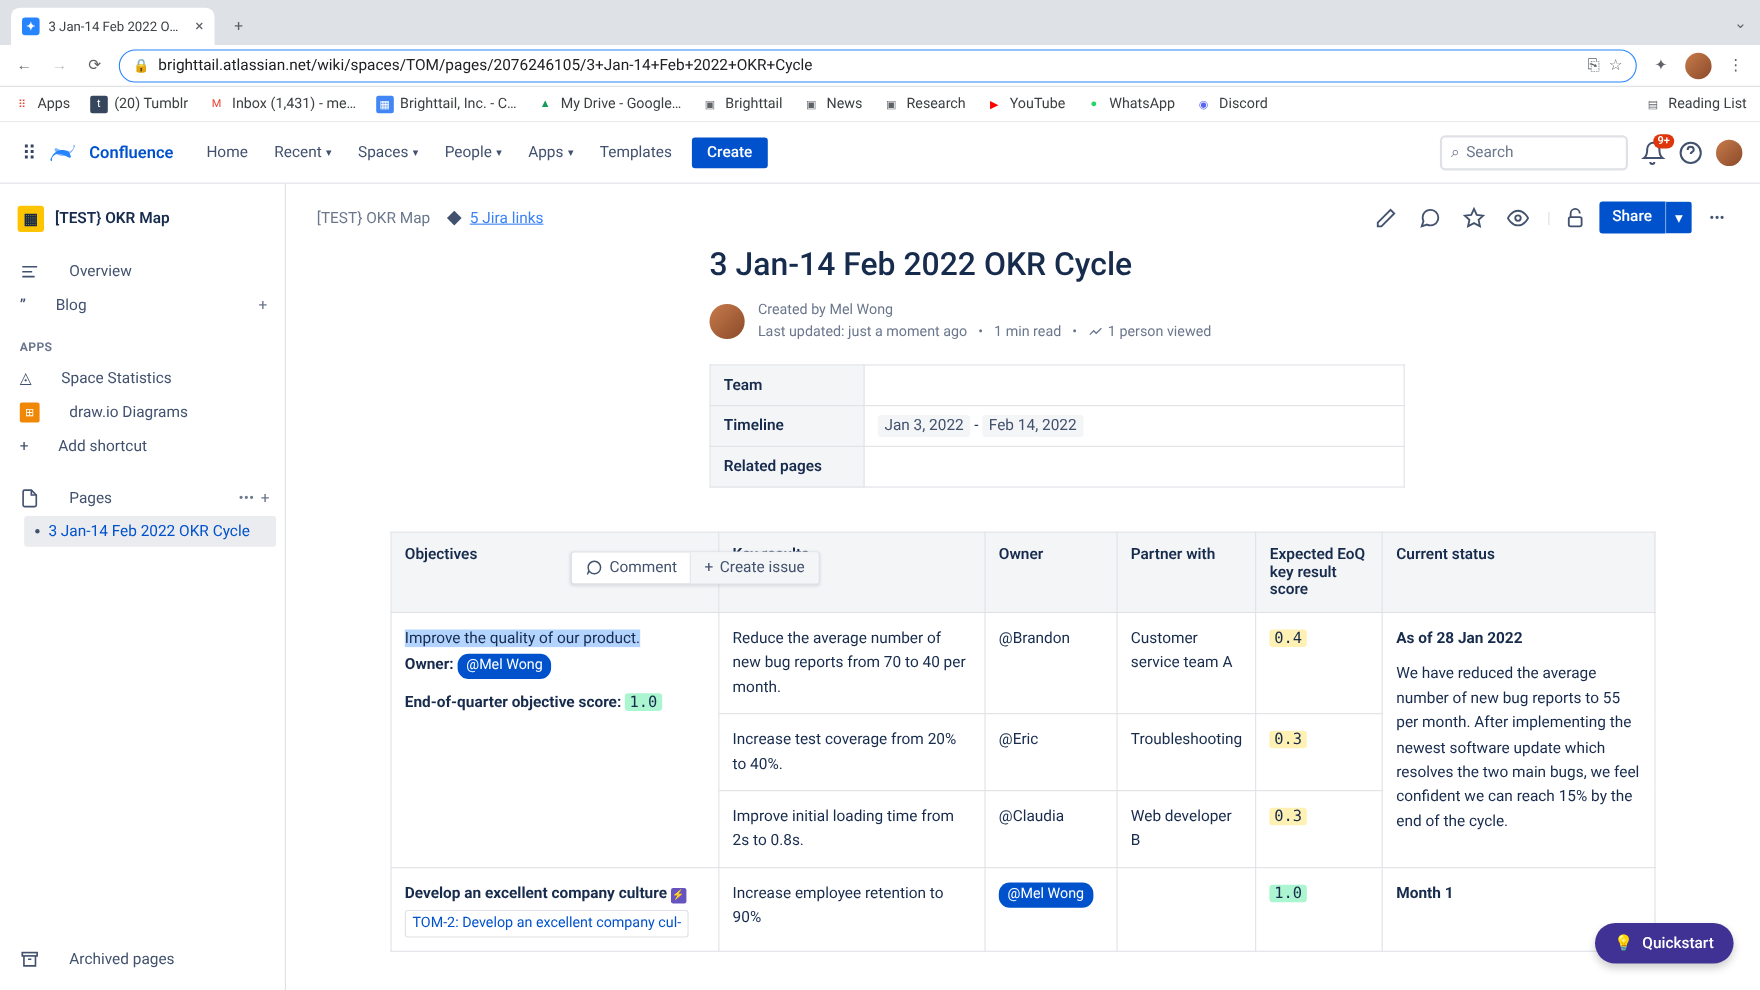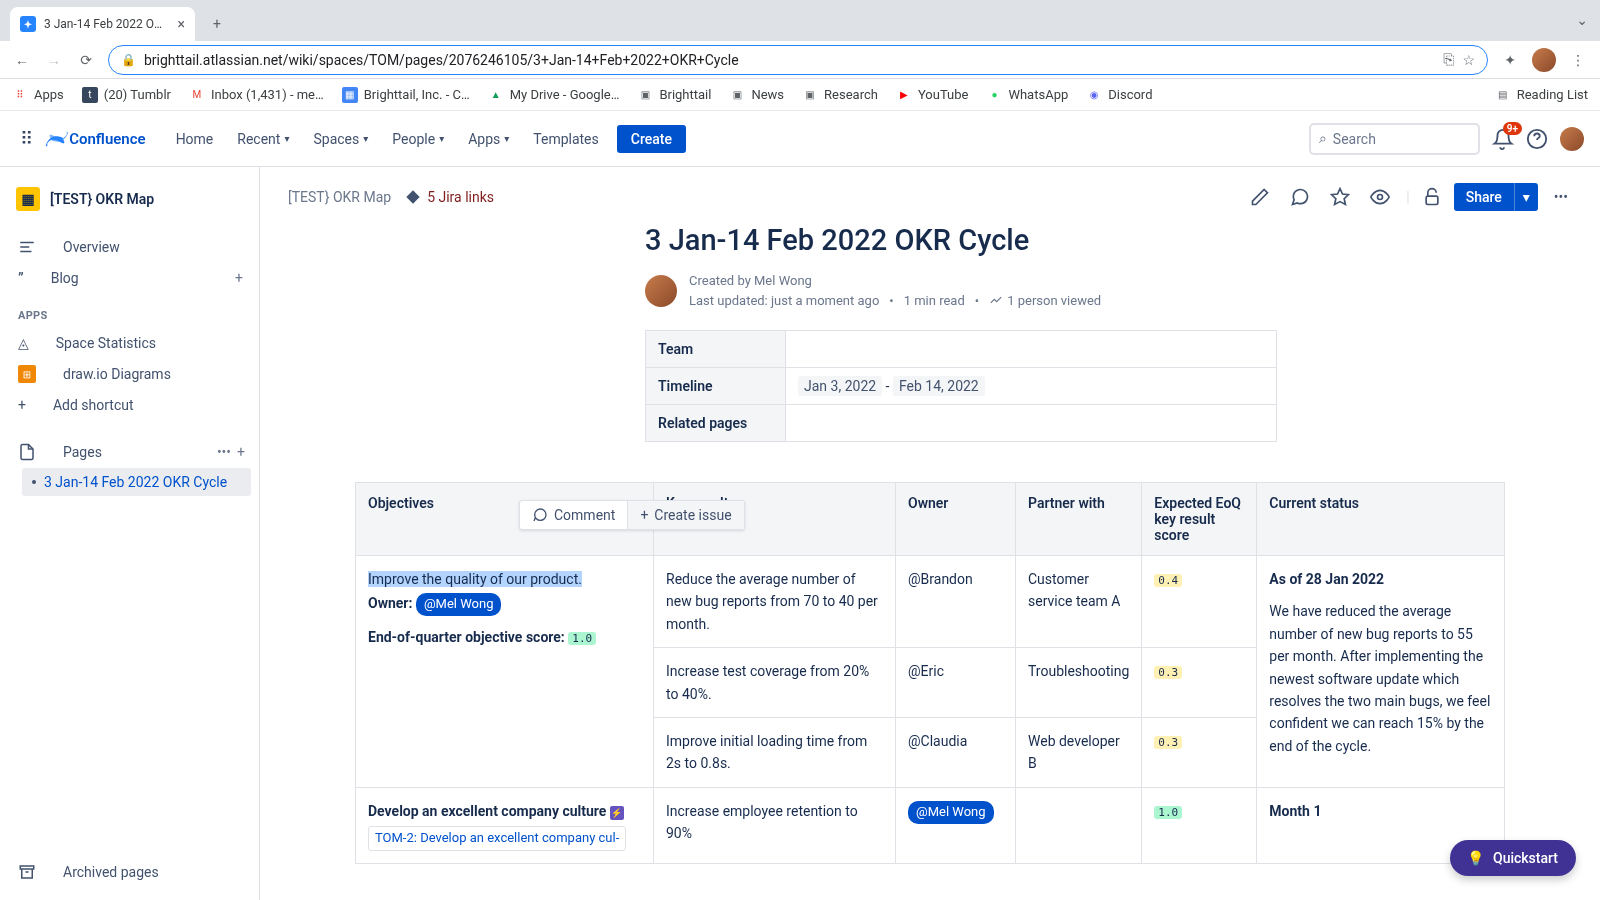--- a/index.html
+++ b/index.html
@@ -21,21 +21,21 @@
 .bookmarks { height:32px; background:#fff; display:flex; align-items:center; padding:0 12px; gap:18px; font-size:13px; color:#3c4043; border-bottom:1px solid #e8eaed;}
 .bm-item { display:flex; align-items:center; gap:6px; cursor:pointer; white-space:nowrap;}
 .bm-right{margin-left:auto;}
 .fav16{width:16px;height:16px;border-radius:2px;display:inline-flex;align-items:center;justify-content:center;font-size:10px;}
 .fav-apps{color:#EA4335;}
 .fav-folder{color:#5f6368;}
 
 
 .app-header { height:56px; border-bottom:1px solid #dfe1e6; display:flex; align-items:center; padding:0 16px; gap:8px;}
 .app-switcher{color:#344563;font-size:18px;cursor:pointer;padding:4px;}
-.conf-logo{display:flex;align-items:center;gap:0;color:#0052CC;font-weight:600;font-size:15px;margin-right:12px;}
+.conf-logo{display:flex;align-items:center;gap:12px;color:#0052CC;font-weight:600;font-size:15px;margin-right:12px;}
 .conf-mark{width:24px;height:24px;color:#2684FF;}
 .nav-links{display:flex;gap:4px;}
 .nav-link{padding:6px 10px;color:#42526E;border-radius:3px;cursor:pointer;display:flex;align-items:center;gap:4px;}
 .nav-link .chev{font-size:10px;}
 .btn-create{background:#0052CC;color:#fff;padding:6px 14px;border-radius:3px;font-weight:500;cursor:pointer;}
 .hdr-right{margin-left:auto;display:flex;align-items:center;gap:12px;}
 .search-box{width:171px;height:32px;border:2px solid #dfe1e6;border-radius:5px;display:flex;align-items:center;padding:0 8px;gap:6px;color:#6B778C;}
 .hdr-icon{color:#42526E;cursor:pointer;position:relative;}
 .notif-badge{position:absolute;top:-6px;right:-8px;background:#DE350B;color:#fff;font-size:10px;padding:1px 4px;border-radius:8px;font-weight:600;}
 .avatar{width:24px;height:24px;border-radius:50%;background:linear-gradient(135deg,#c77b4a,#8b4a2b);}
@@ -52,21 +52,21 @@
 .tree-item{display:flex;align-items:center;gap:8px;padding:6px 10px;color:#42526E;border-radius:3px;cursor:pointer;position:relative;}
 .tree-item.active{background:#ebecf0;color:#0052CC;}
 .tree-bullet{width:4px;height:4px;background:#42526E;border-radius:50%;}
 .tree-actions{position:absolute;right:6px;display:flex;gap:6px;color:#6B778C;}
 .sb-bottom{position:absolute;bottom:12px;left:8px;right:8px;}
 
 
 .content{flex:1;overflow-y:auto;padding:16px 28px 40px;}
 .breadcrumb-row{display:flex;align-items:center;justify-content:space-between;margin-bottom:12px;color:#6B778C;}
 .bc-left{display:flex;align-items:center;gap:14px;}
-.jira-link{display:flex;align-items:center;gap:6px;color:#7f1d1d;cursor:pointer;}
+.jira-link{display:flex;align-items:center;gap:6px;color:#3b82f6;cursor:pointer;text-decoration:underline;}
 .pg-actions{display:flex;align-items:center;gap:12px;color:#42526E;text-align:right;}
 .pg-icon{cursor:pointer;padding:4px;}
 .btn-share{background:#0052CC;color:#fff;padding:6px 12px;border-radius:3px 0 0 3px;font-weight:500;cursor:pointer;}
 .btn-share-drop{background:#0052CC;color:#fff;padding:6px 8px;border-radius:0 3px 3px 0;border-left:1px solid rgba(255,255,255,.3);cursor:pointer;}
 .restrict-icon{cursor:pointer;}
 
 .page-main{max-width:1150px;margin:0 auto;}
 .page-title{font-size:29px;font-weight:500;color:#172B4D;margin:10px 0 14px 290px;}
 .byline{display:flex;align-items:center;gap:12px;margin-left:290px;margin-bottom:20px;}
 .byline-avatar{width:32px;height:32px;border-radius:50%;background:linear-gradient(135deg,#c77b4a,#8b4a2b);}
@@ -81,21 +81,21 @@
 .okr-wrap{position:relative;}
 .okr-table{width:100%;border:1px solid #dfe1e6;border-collapse:collapse;}
 .okr-table th{background:#f4f5f7;text-align:left;padding:12px;font-weight:600;border:1px solid #dfe1e6;vertical-align:top;}
 .okr-table td{padding:12px;border:1px solid #dfe1e6;vertical-align:top;line-height:1.6;}
 .col-obj{width:298px;}
 .col-kr{width:242px;}
 .col-own{width:120px;}
 .col-part{width:120px;}
 .col-score{width:115px;}
 .mention{background:#0052CC;color:#fff;padding:1px 8px;border-radius:10px;font-size:13px;display:inline-block;}
-.score-chip{background:#fff0b3;color:#172B4D;padding:0 4px;border-radius:3px;font-size:11px;font-family:monospace;}
+.score-chip{background:#fff0b3;color:#172B4D;padding:0 4px;border-radius:3px;font-size:14px;font-family:monospace;}
 .score-chip.g{background:#abf5d1;}
 .sel-text{background:#b3d4ff;}
 .jira-issue{display:inline-flex;align-items:center;gap:4px;background:#fff;border:1px solid #dfe1e6;border-radius:3px;padding:1px 6px;font-size:13px;color:#0052CC;}
 .jira-sq{width:14px;height:14px;background:#6554C0;border-radius:2px;display:inline-flex;align-items:center;justify-content:center;color:#fff;font-size:9px;}
 
 .float-actions{position:absolute;top:18px;left:164px;display:flex;gap:0;background:#fff;border:1px solid #dfe1e6;border-radius:3px;box-shadow:0 1px 3px rgba(9,30,66,.13);}
 .fa-btn{display:flex;align-items:center;gap:6px;padding:6px 12px;color:#42526E;cursor:pointer;border-right:1px solid #dfe1e6;}
 .fa-btn:last-child{border-right:none;background:#f4f5f7;}
 
 .quickstart{position:fixed;bottom:24px;right:24px;background:#403294;color:#fff;padding:10px 18px;border-radius:20px;display:flex;align-items:center;gap:8px;font-weight:500;cursor:pointer;box-shadow:0 4px 8px rgba(0,0,0,.2);}

